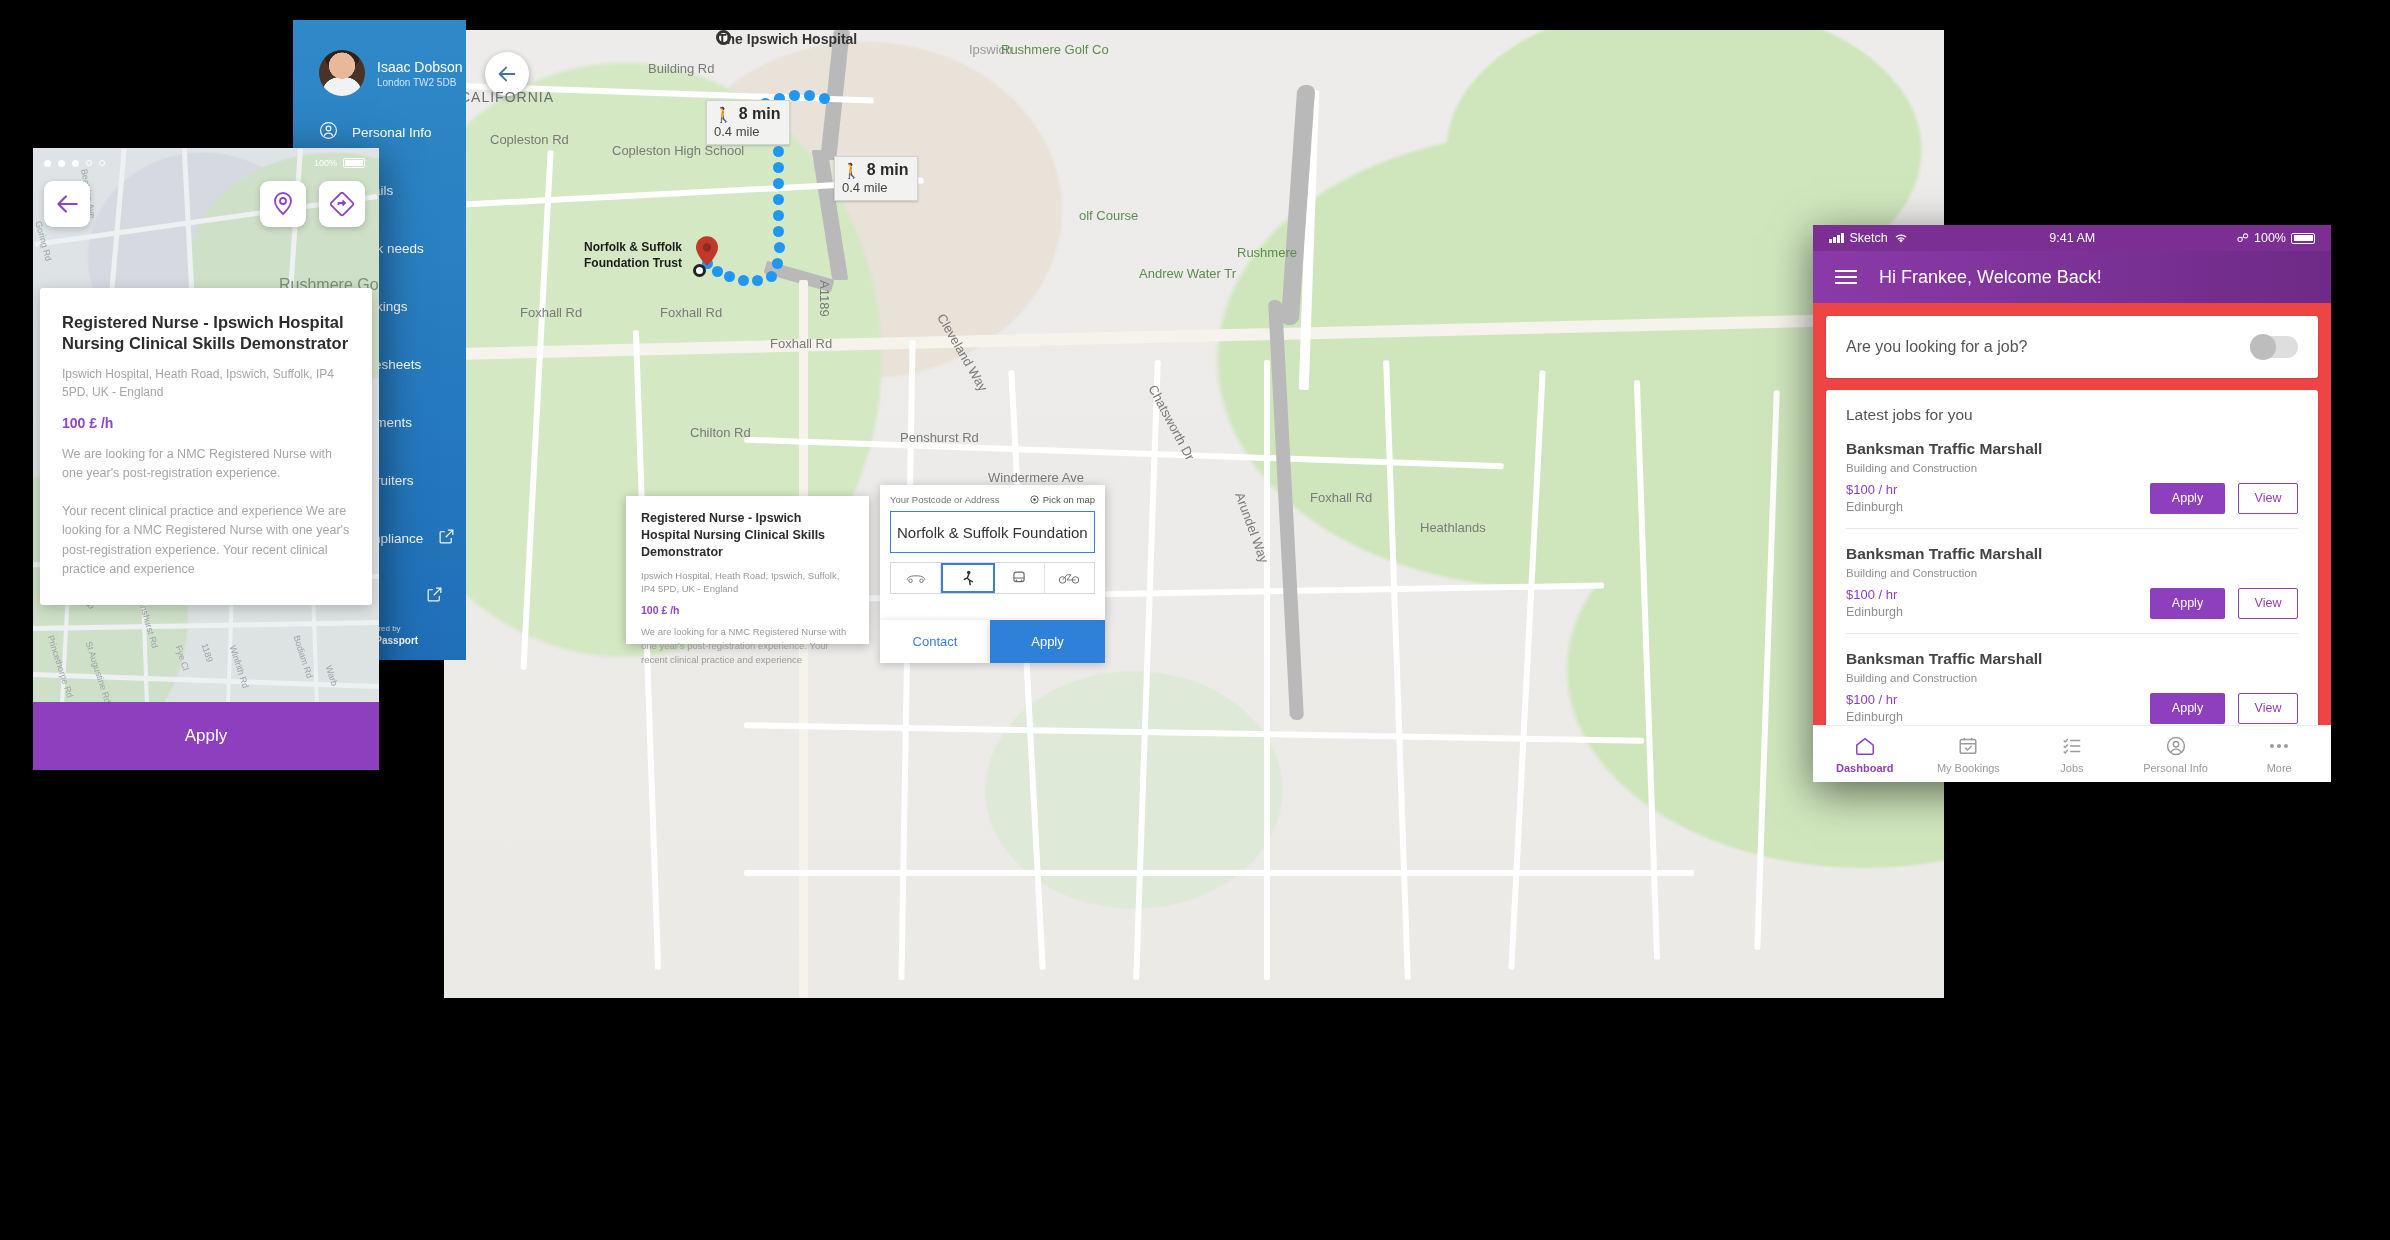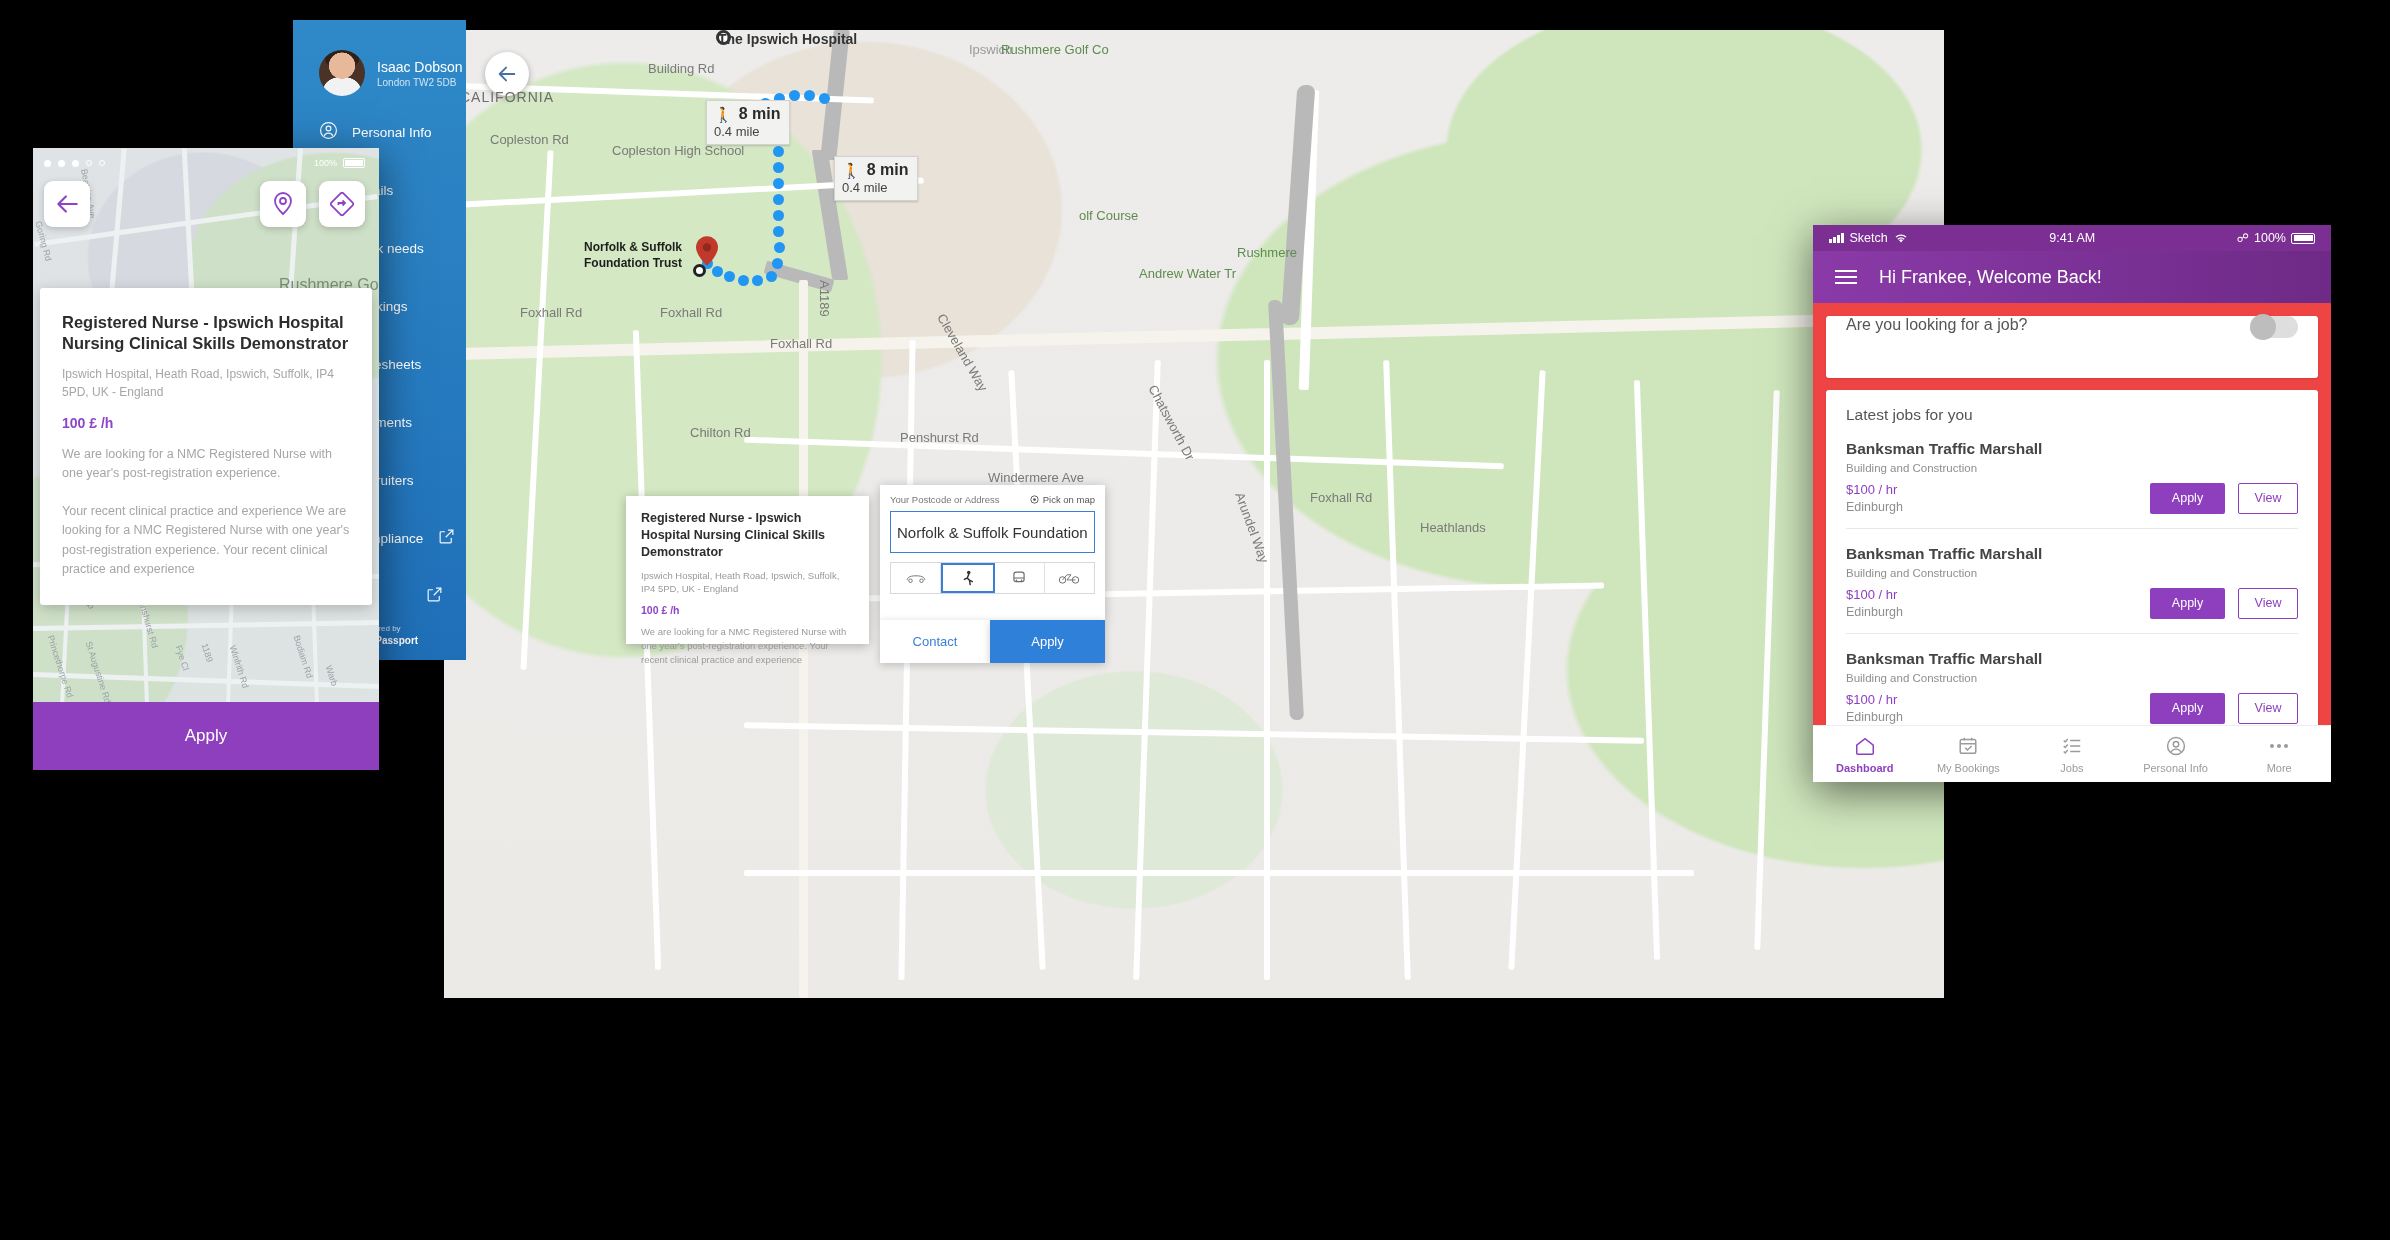--- a/index.html
+++ b/index.html
@@ -228,21 +228,21 @@
   .pr-head {
     height:52px; background: linear-gradient(90deg,#8a3aa8,#6e2a86);
     display:flex; align-items:center; gap:22px; padding:0 22px;
     color:#fff; font-size:18px;
   }
   .burger { width:22px; }
   .burger i { display:block; height:2px; background:#fff; margin:4px 0; }
   .pr-body { padding:13px 13px 0 13px; }
   .pr-card { background:#fff; border-radius:3px; box-shadow:0 1px 3px rgba(0,0,0,.12); }
   .pr-toggle-card {
-    height:62px; display:flex; align-items:flex-start; justify-content:space-between;
+    height:62px; display:flex; align-items:center; justify-content:space-between;
     padding:0 20px;
   }
   .pr-toggle-card span { font-size:16px; color:#555; }
   .switch { width:48px; height:22px; background:#dedede; border-radius:11px; position:relative; }
   .switch::after {
     content:''; position:absolute; left:0; top:-2px; width:26px; height:26px;
     border-radius:50%; background:#bdbdbd;
   }
   .jobs-card { margin-top:12px; padding:16px 20px 8px 20px; }
   .jobs-card .section-title { font-size:15.5px; color:#555; }

